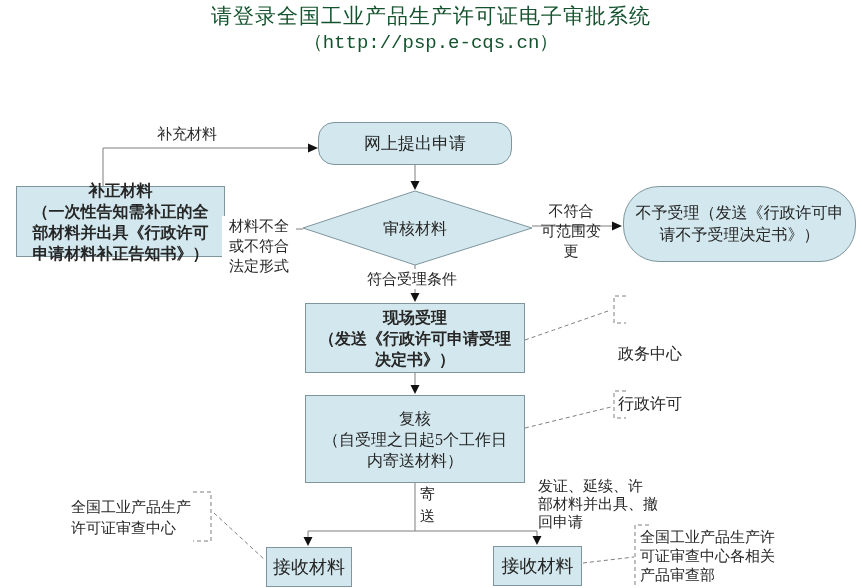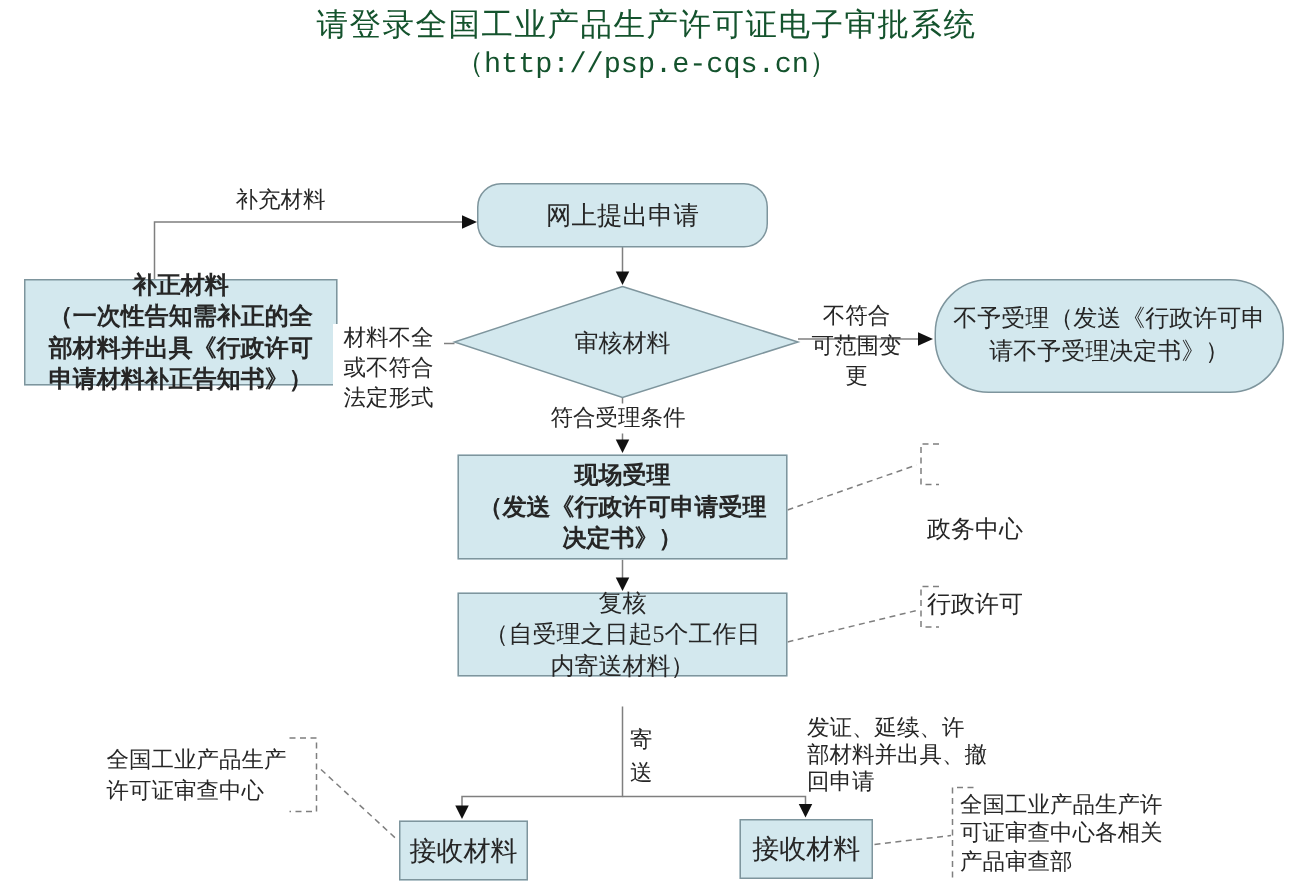--- a/index.html
+++ b/index.html
@@ -102,21 +102,21 @@
     <span style="line-height:22px;">不予受理（发送《行政许可申
 请不予受理决定书》）</span>
   </div>
 
   <div class="node" style="left:305px; top:303px; width:220px; height:70px;font-weight:bold;">
     <span>现场受理
 （发送《行政许可申请受理
 决定书》）</span>
   </div>
 
-  <div class="node" style="left:305px; top:395px; width:220px; height:56px;">
+  <div class="node" style="left:305px; top:395px; width:220px; height:88px;">
     <span>复核
 （自受理之日起5个工作日
 内寄送材料）</span>
   </div>
 
   <div class="node receive" style="left:266px; top:547px; width:86px; height:40px;">
     <span>接收材料</span>
   </div>
 
   <div class="node receive" style="left:493px; top:546px; width:89px; height:40px;">

